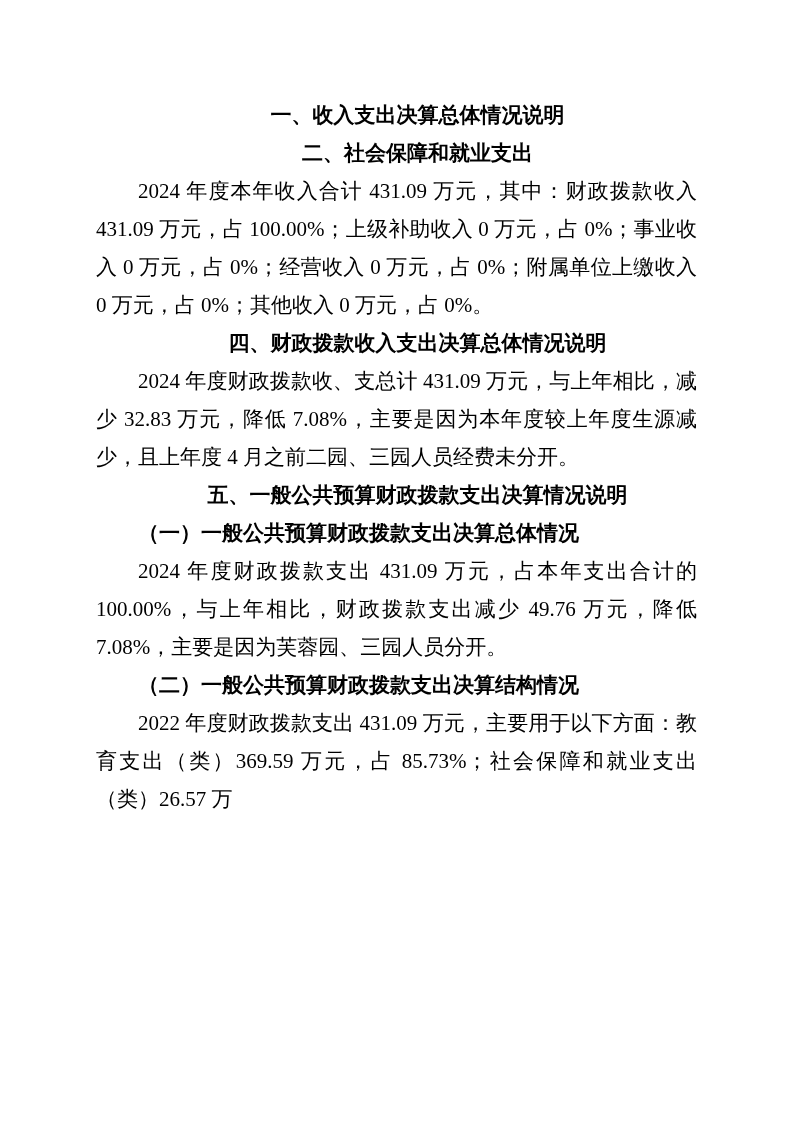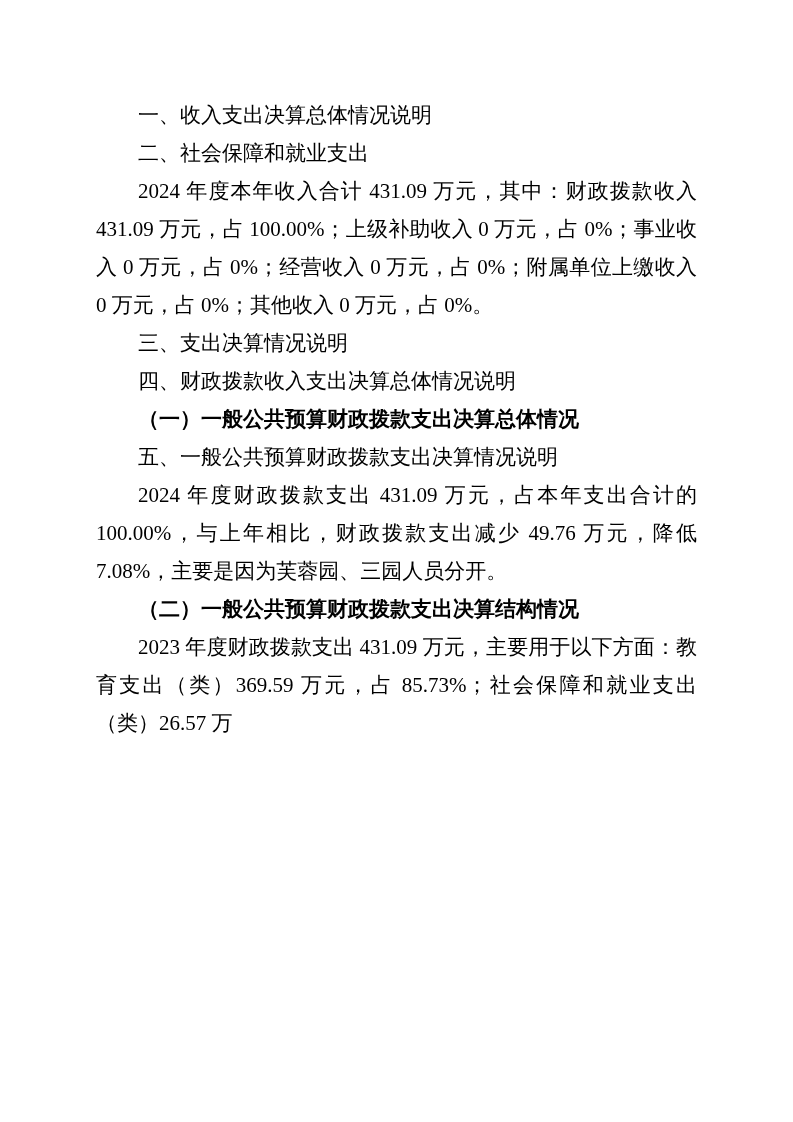--- a/index.html
+++ b/index.html
@@ -24,21 +24,22 @@
     font-size: 21px;
     line-height: 38px;
   }
   .block {
     margin: 0;
     padding: 0;
     text-indent: 2em;
   }
   .heading {
     font-family: "Liberation Sans", "DejaVu Sans", sans-serif;
-    font-weight: 400;
+    font-weight: 700;
+    text-align: center;
   }
   .subheading {
     font-family: "Liberation Sans", "DejaVu Sans", sans-serif;
     font-weight: 700;
   }
   .paragraph {
     text-align: justify;
     text-align-last: left;
   }
 </style>
@@ -46,25 +47,25 @@
 <body>
 
 <div class="page">
   <div class="doc-body">
 
     <p class="block heading">一、收入支出决算总体情况说明</p>
 
     <p class="block heading">二、社会保障和就业支出</p>
     <p class="block paragraph">2024 年度本年收入合计 431.09 万元，其中：财政拨款收入 431.09 万元，占 100.00%；上级补助收入 0 万元，占 0%；事业收入 0 万元，占 0%；经营收入 0 万元，占 0%；附属单位上缴收入 0 万元，占 0%；其他收入 0 万元，占 0%。</p>
 
-    <p class="block heading">三、支出决算情况说明</p>
 
     <p class="block heading">四、财政拨款收入支出决算总体情况说明</p>
+    <p class="block paragraph">2024 年度财政拨款收、支总计 431.09 万元，与上年相比，减少 32.83 万元，降低 7.08%，主要是因为本年度较上年度生源减少，且上年度 4 月之前二园、三园人员经费未分开。</p>
 
+    <p class="block heading">五、一般公共预算财政拨款支出决算情况说明</p>
     <p class="block subheading">（一）一般公共预算财政拨款支出决算总体情况</p>
-    <p class="block heading">五、一般公共预算财政拨款支出决算情况说明</p>
     <p class="block paragraph">2024 年度财政拨款支出 431.09 万元，占本年支出合计的 100.00%，与上年相比，财政拨款支出减少 49.76 万元，降低 7.08%，主要是因为芙蓉园、三园人员分开。</p>
 
     <p class="block subheading">（二）一般公共预算财政拨款支出决算结构情况</p>
-    <p class="block paragraph">2023 年度财政拨款支出 431.09 万元，主要用于以下方面：教育支出（类）369.59 万元，占 85.73%；社会保障和就业支出（类）26.57 万</p>
+    <p class="block paragraph">2022 年度财政拨款支出 431.09 万元，主要用于以下方面：教育支出（类）369.59 万元，占 85.73%；社会保障和就业支出（类）26.57 万</p>
 
   </div>
 </div>
 
 </body></html>

